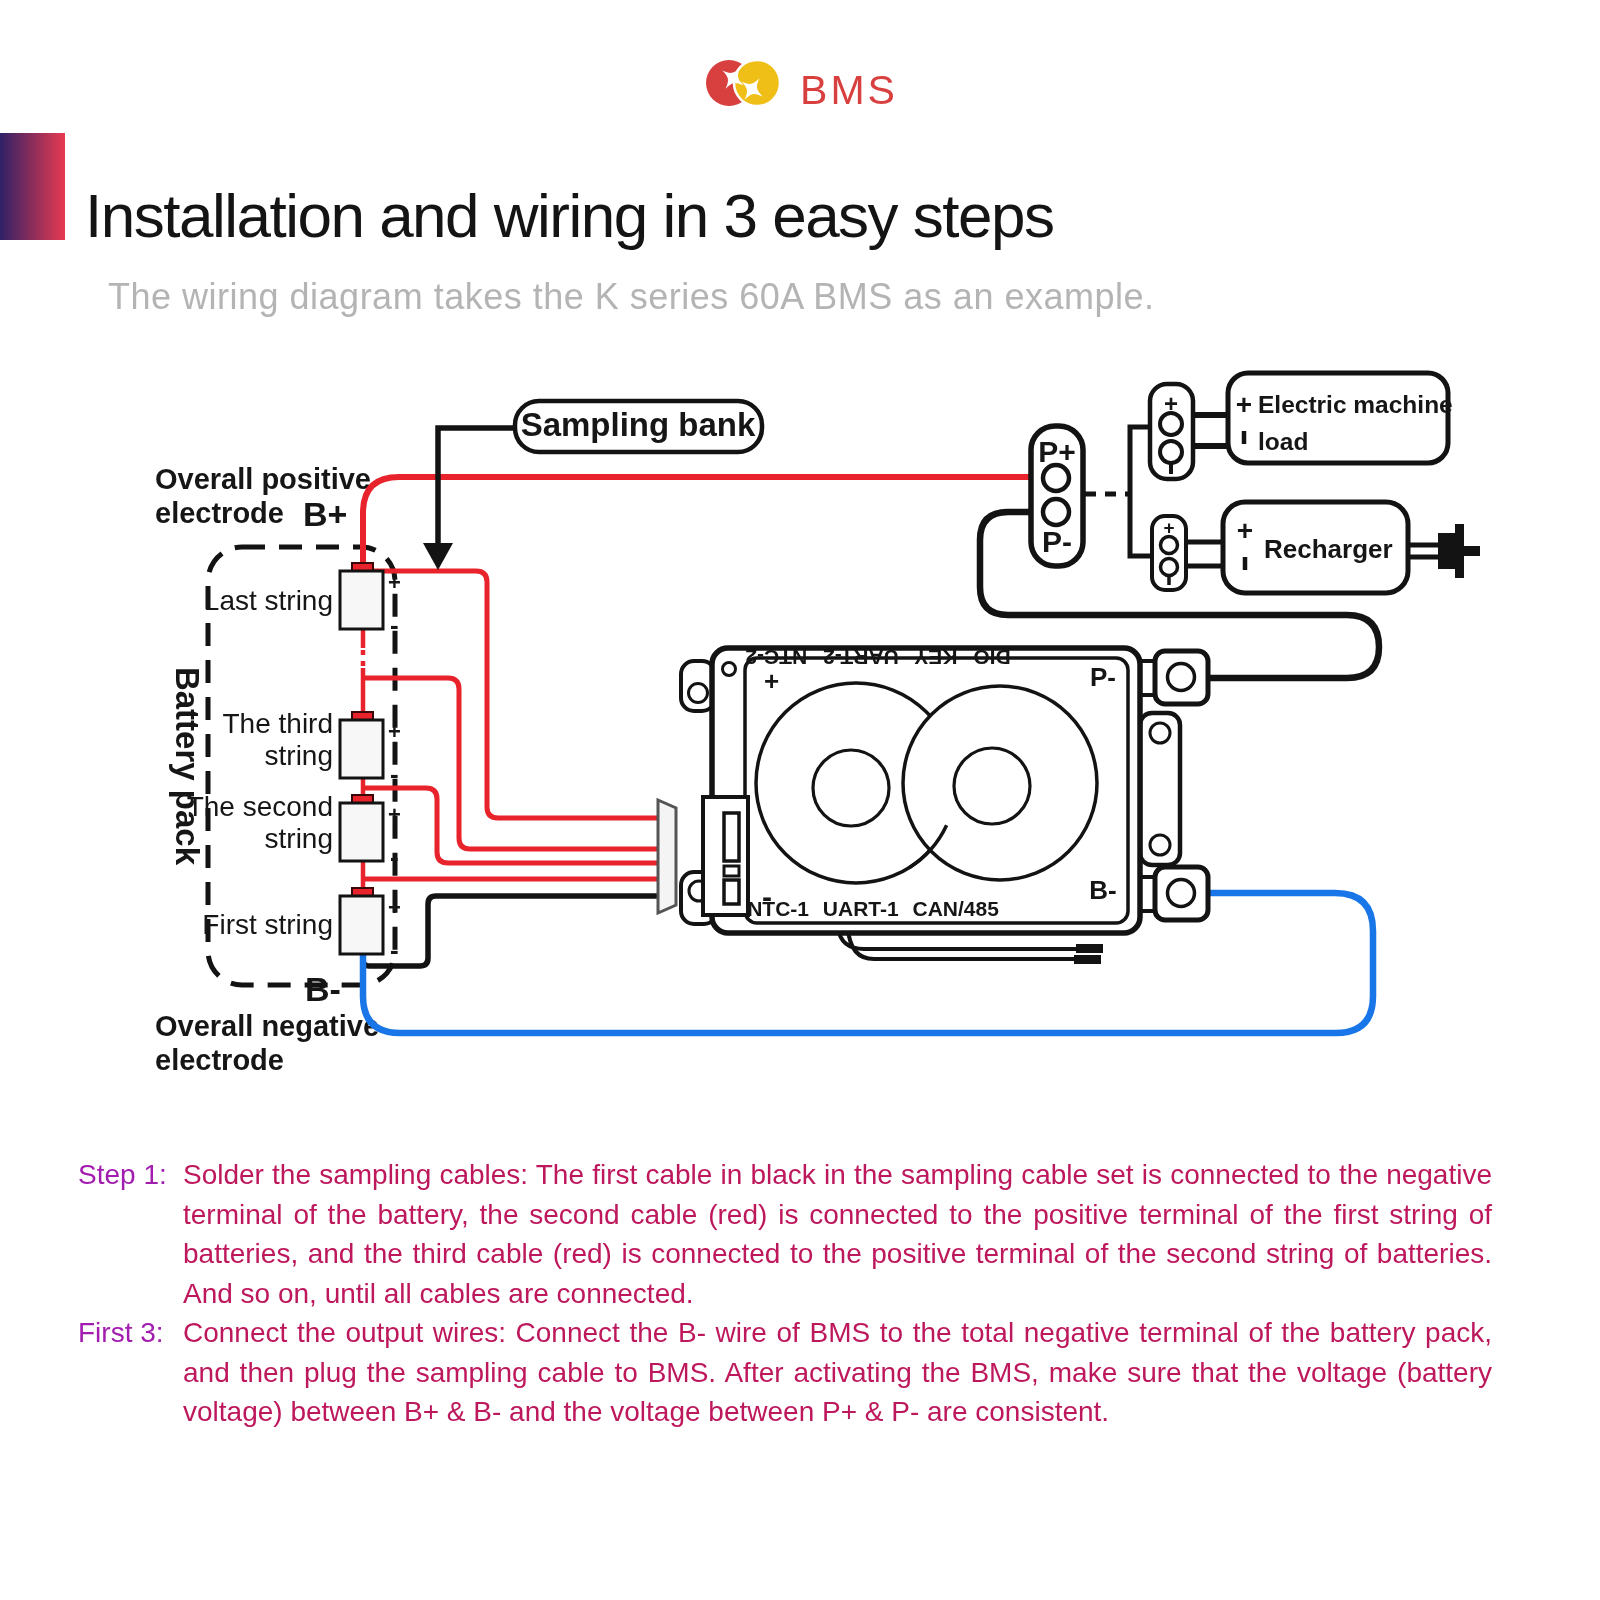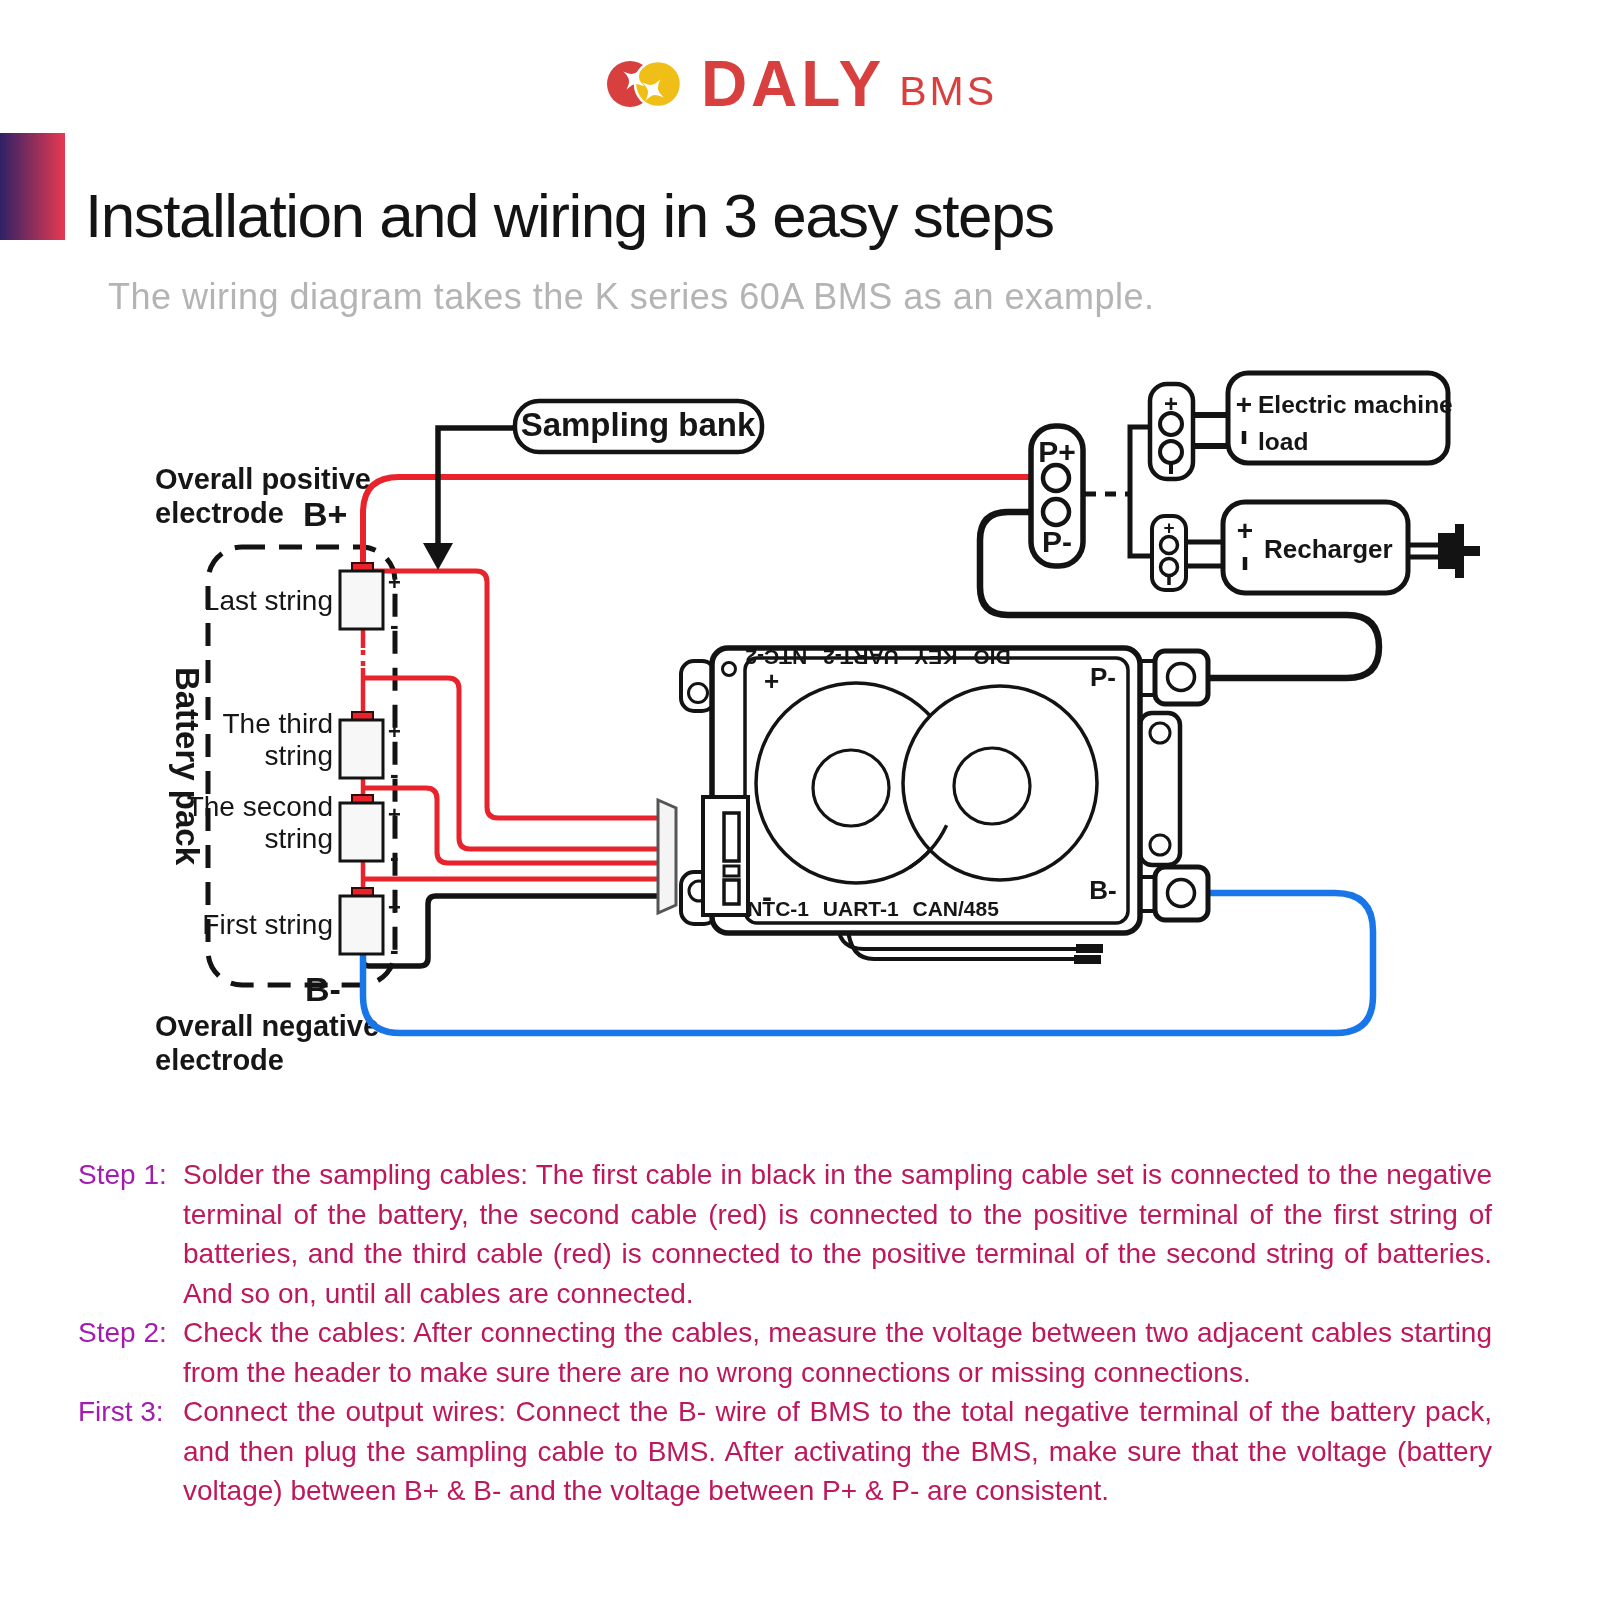--- a/index.html
+++ b/index.html
@@ -27,21 +27,20 @@
 </head>
 <body>
 
 <div class="logo-row">
   <svg width="84" height="62" viewBox="0 0 84 62" aria-hidden="true">
     <circle cx="27" cy="31" r="23" fill="var(--logo-red)"></circle>
     <circle cx="55" cy="31" r="23" fill="var(--logo-yellow)" stroke="#ffffff" stroke-width="2.5"></circle>
     <path d="M 0 -13 C 1.6 -3.8 3.8 -1.6 13 0 C 3.8 1.6 1.6 3.8 0 13 C -1.6 3.8 -3.8 1.6 -13 0 C -3.8 -1.6 -1.6 -3.8 0 -13 Z" transform="translate(31 26) rotate(35)" fill="#ffffff"></path>
     <path d="M 0 -13 C 1.6 -3.8 3.8 -1.6 13 0 C 3.8 1.6 1.6 3.8 0 13 C -1.6 3.8 -3.8 1.6 -13 0 C -3.8 -1.6 -1.6 -3.8 0 -13 Z" transform="translate(50 37) rotate(35)" fill="#ffffff"></path>
   </svg>
-  <span class="logo-daly">DALY</span>
   <span class="logo-bms">BMS</span>
 </div>
 
 <div class="accent-bar"></div>
 <h1 class="page-title">Installation and wiring in 3 easy steps</h1>
 <div class="page-subtitle">The wiring diagram takes the K series 60A BMS as an example.</div>
 
 <svg class="diagram" viewBox="0 350 1600 760">
 
   <rect x="208" y="547" width="187" height="438" rx="34" fill="none" stroke="var(--ink)" stroke-width="5" stroke-dasharray="23 14"></rect>
@@ -201,20 +200,16 @@
     <text x="638" y="436" text-anchor="middle" font-size="33" font-weight="600">Sampling bank</text>
   </g>
 </svg>
 
 <div class="steps">
   <div class="step-row">
     <div class="step-label">Step 1:</div>
     <p class="step-text">Solder the sampling cables: The first cable in black in the sampling cable set is connected to the negative terminal of the battery, the second cable (red) is connected to the positive terminal of the first string of batteries, and the third cable (red) is connected to the positive terminal of the second string of batteries. And so on, until all cables are connected.</p>
   </div>
   <div class="step-row">
-    <div class="step-label">Step 2:</div>
-    <p class="step-text">Check the cables: After connecting the cables, measure the voltage between two adjacent cables starting from the header to make sure there are no wrong connections or missing connections.</p>
-  </div>
-  <div class="step-row">
     <div class="step-label">First 3:</div>
     <p class="step-text">Connect the output wires: Connect the B- wire of BMS to the total negative terminal of the battery pack, and then plug the sampling cable to BMS. After activating the BMS, make sure that the voltage (battery voltage) between B+ &amp; B- and the voltage between P+ &amp; P- are consistent.</p>
   </div>
 </div>
 
 </body></html>

